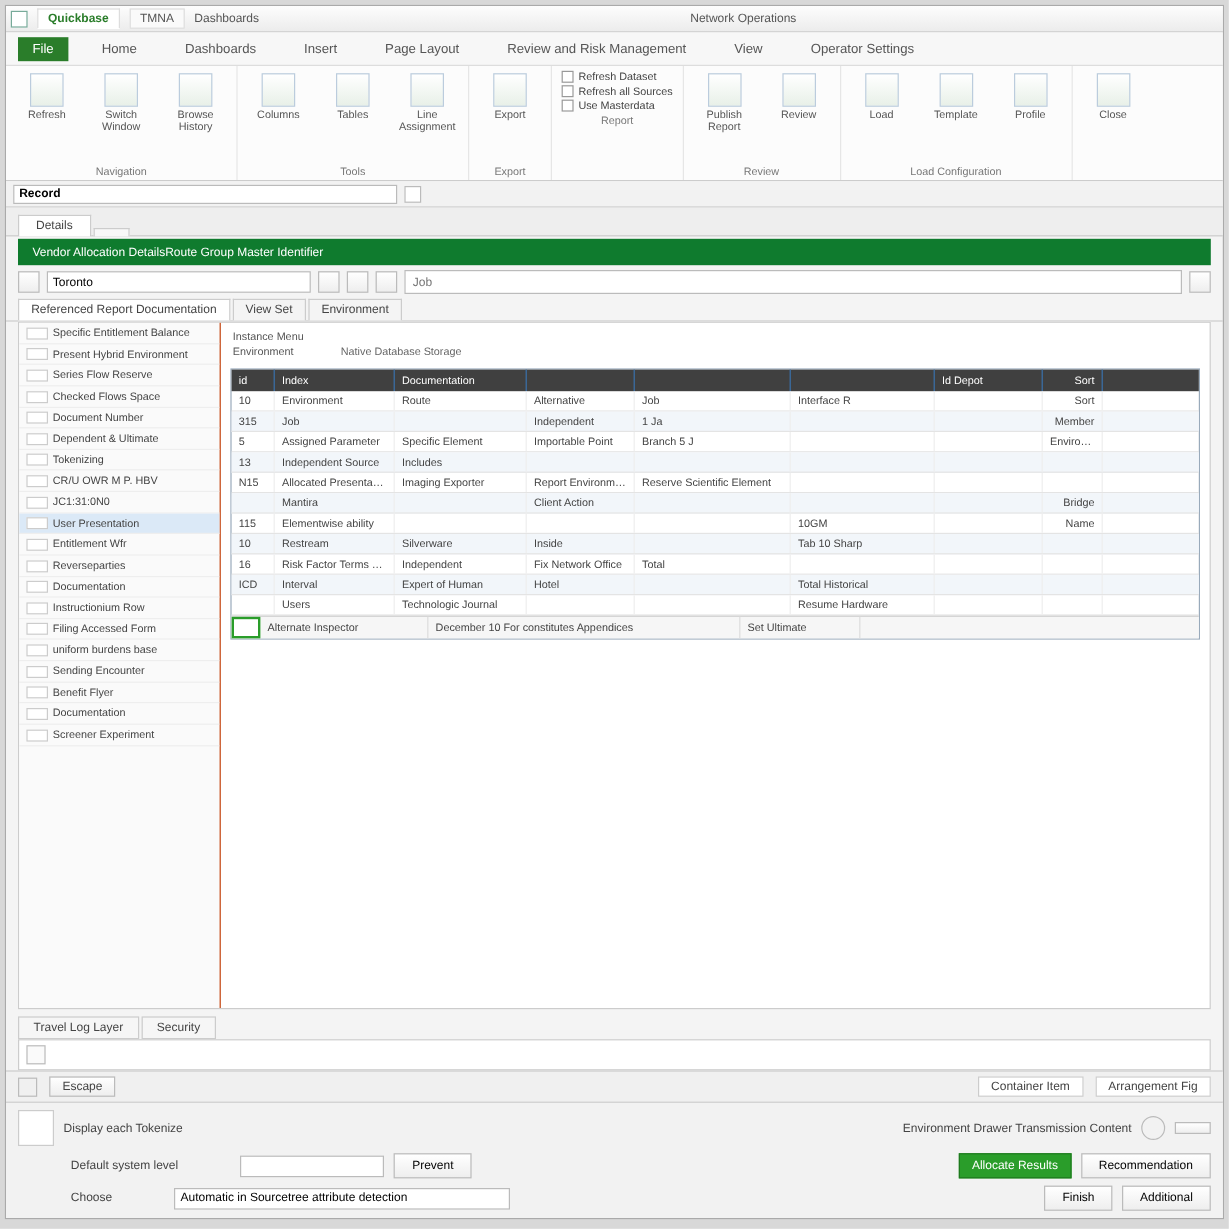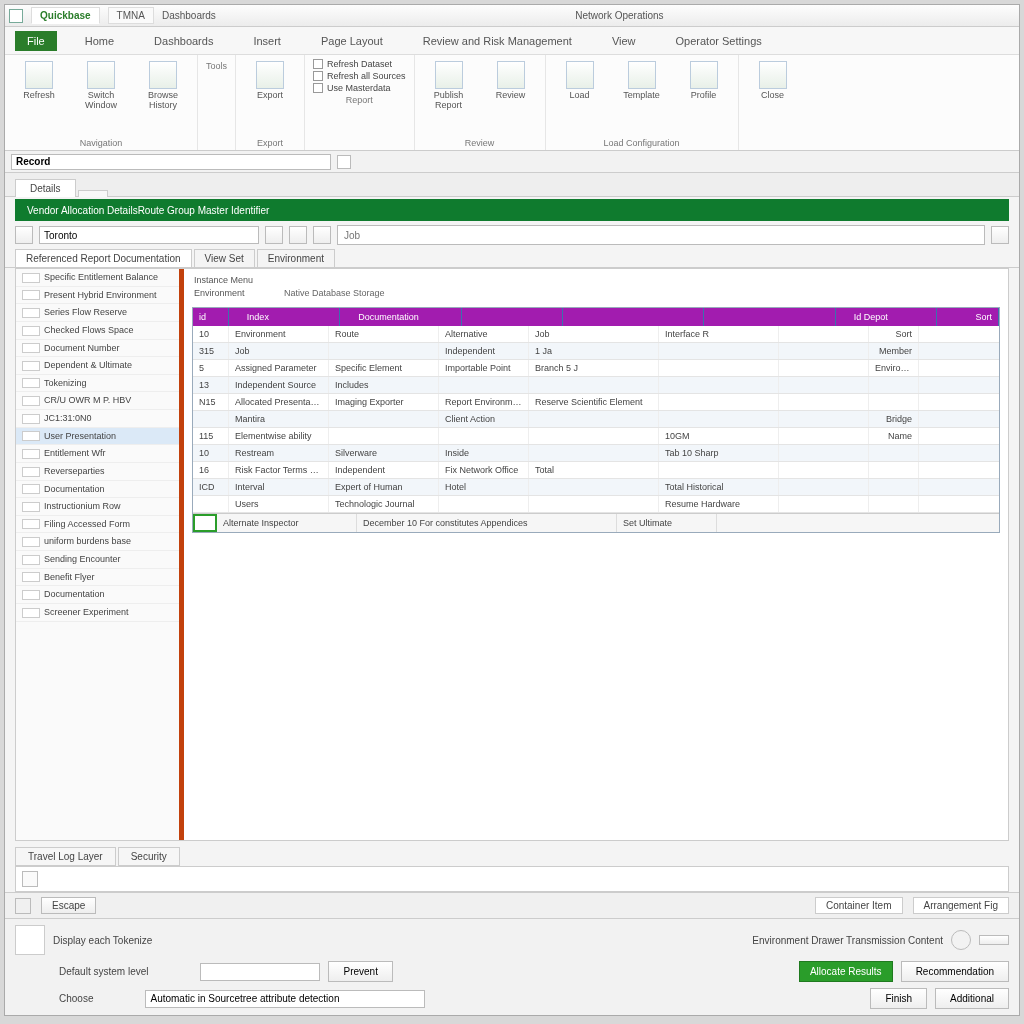--- a/index.html
+++ b/index.html
@@ -49,33 +49,33 @@
 .tool-btn { height: 18px; width: 18px; border: 1px solid #bbb; background: linear-gradient(#fff,#eee); }
 .search { flex: 1; height: 20px; border: 1px solid #bbb; background: #fff; padding: 0 6px; font-size: 10px; }
 
 
 .subtabs { display: flex; gap: 2px; padding: 0 10px; border-bottom: 1px solid #ccc; }
 .subtab { padding: 3px 10px; font-size: 10px; background: #f4f4f4; border: 1px solid #ccc; border-bottom: none; }
 .subtab.active { background: #fff; }
 
 
 .split { display: flex; flex: 1; margin: 0 10px; border: 1px solid #ccc; background: #fff; min-height: 0; }
-.side { width: 168px; border-right: 5px solid #c2410c; background: #fafafa; overflow-y: auto; }
+.side { width: 168px; border-right: 1px solid #c2410c; background: #fafafa; overflow-y: auto; }
 .side-item { padding: 3px 6px; font-size: 9px; border-bottom: 1px solid #eee; cursor: pointer; white-space: nowrap; overflow: hidden; text-overflow: ellipsis; }
 .side-item.sel { background: #dbe9f7; }
 .side-item .pre { display:inline-block; width:18px; height:10px; border:1px solid #ccc; background:#fff; margin-right:4px; vertical-align:middle; }
 
 .main { flex: 1; display: flex; flex-direction: column; min-width: 0; }
 .meta { padding: 6px 10px; font-size: 9px; color: #666; }
 .meta .row { margin-bottom: 3px; }
 .meta .k { display: inline-block; width: 90px; color: #555; }
 
 
 .grid { margin: 0 8px; border: 1px solid #9ab; font-size: 9px; }
-.grid-head { display: flex; background: #a21caf; color: #fff; gap: 12px; }
+.grid-head { display: flex; background: #404040; color: #fff; }
 .grid-head > div { padding: 4px 6px; border-right: 1px solid #3a72ac; }
 .grid-body .r { display: flex; border-bottom: 1px solid #e4e4e4; }
 .grid-body .r:nth-child(even) { background: #f2f6fa; }
 .grid-body .r > div { padding: 3px 6px; border-right: 1px solid #eee; white-space: nowrap; overflow: hidden; text-overflow: ellipsis; }
 .c0{width:36px} .c1{width:100px} .c2{width:110px} .c3{width:90px} .c4{width:130px} .c5{width:120px} .c6{width:90px} .c7{width:50px;text-align:right}
 .grid-foot { display: flex; background: #f6f6f6; border-top: 1px solid #ccc; }
 .grid-foot > div { padding: 4px 6px; border-right: 1px solid #ddd; }
 .grid-foot .mark { width: 24px; border: 2px solid #2a9d2a; background: #fff; }
 
 
@@ -130,20 +130,34 @@
             <div class="lbl">Switch Window</div>
           </div>
         <div class="ribbon-btn">
             <div class="ico"></div>
             <div class="lbl">Browse History</div>
           </div>
       </div>
       <div class="ribbon-group-label">Navigation</div>
     </div>
     <div class="ribbon-group">
+      <div class="icons">
+        <div class="ribbon-btn">
+            <div class="ico"></div>
+            <div class="lbl">Columns</div>
+          </div>
+        <div class="ribbon-btn">
+            <div class="ico"></div>
+            <div class="lbl">Tables</div>
+          </div>
+        <div class="ribbon-btn">
+            <div class="ico"></div>
+            <div class="lbl">Line Assignment</div>
+          </div>
+      </div>
       <div class="ribbon-group-label">Tools</div>
     </div>
     <div class="ribbon-group">
       <div class="icons">
         <div class="ribbon-btn">
             <div class="ico"></div>
             <div class="lbl">Export</div>
           </div>
       </div>
       <div class="ribbon-group-label">Export</div>

